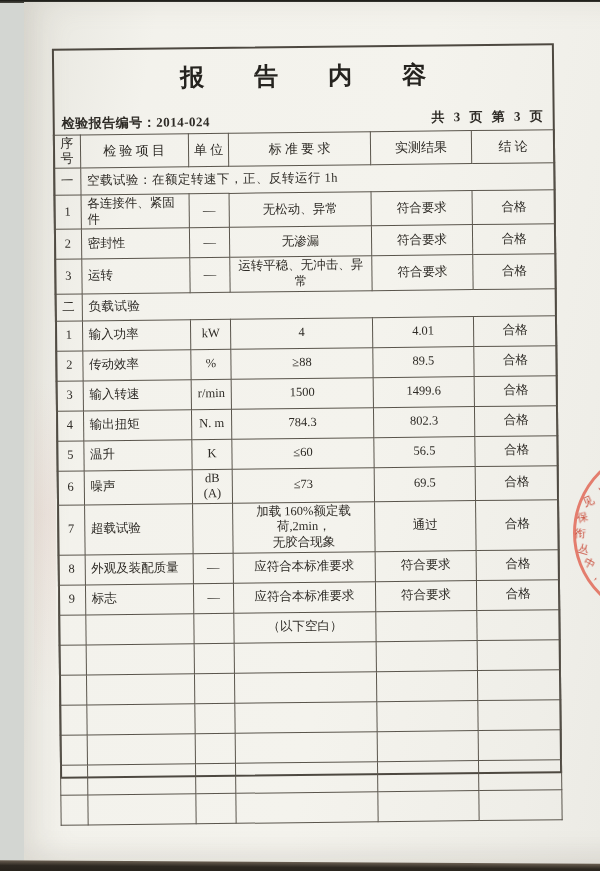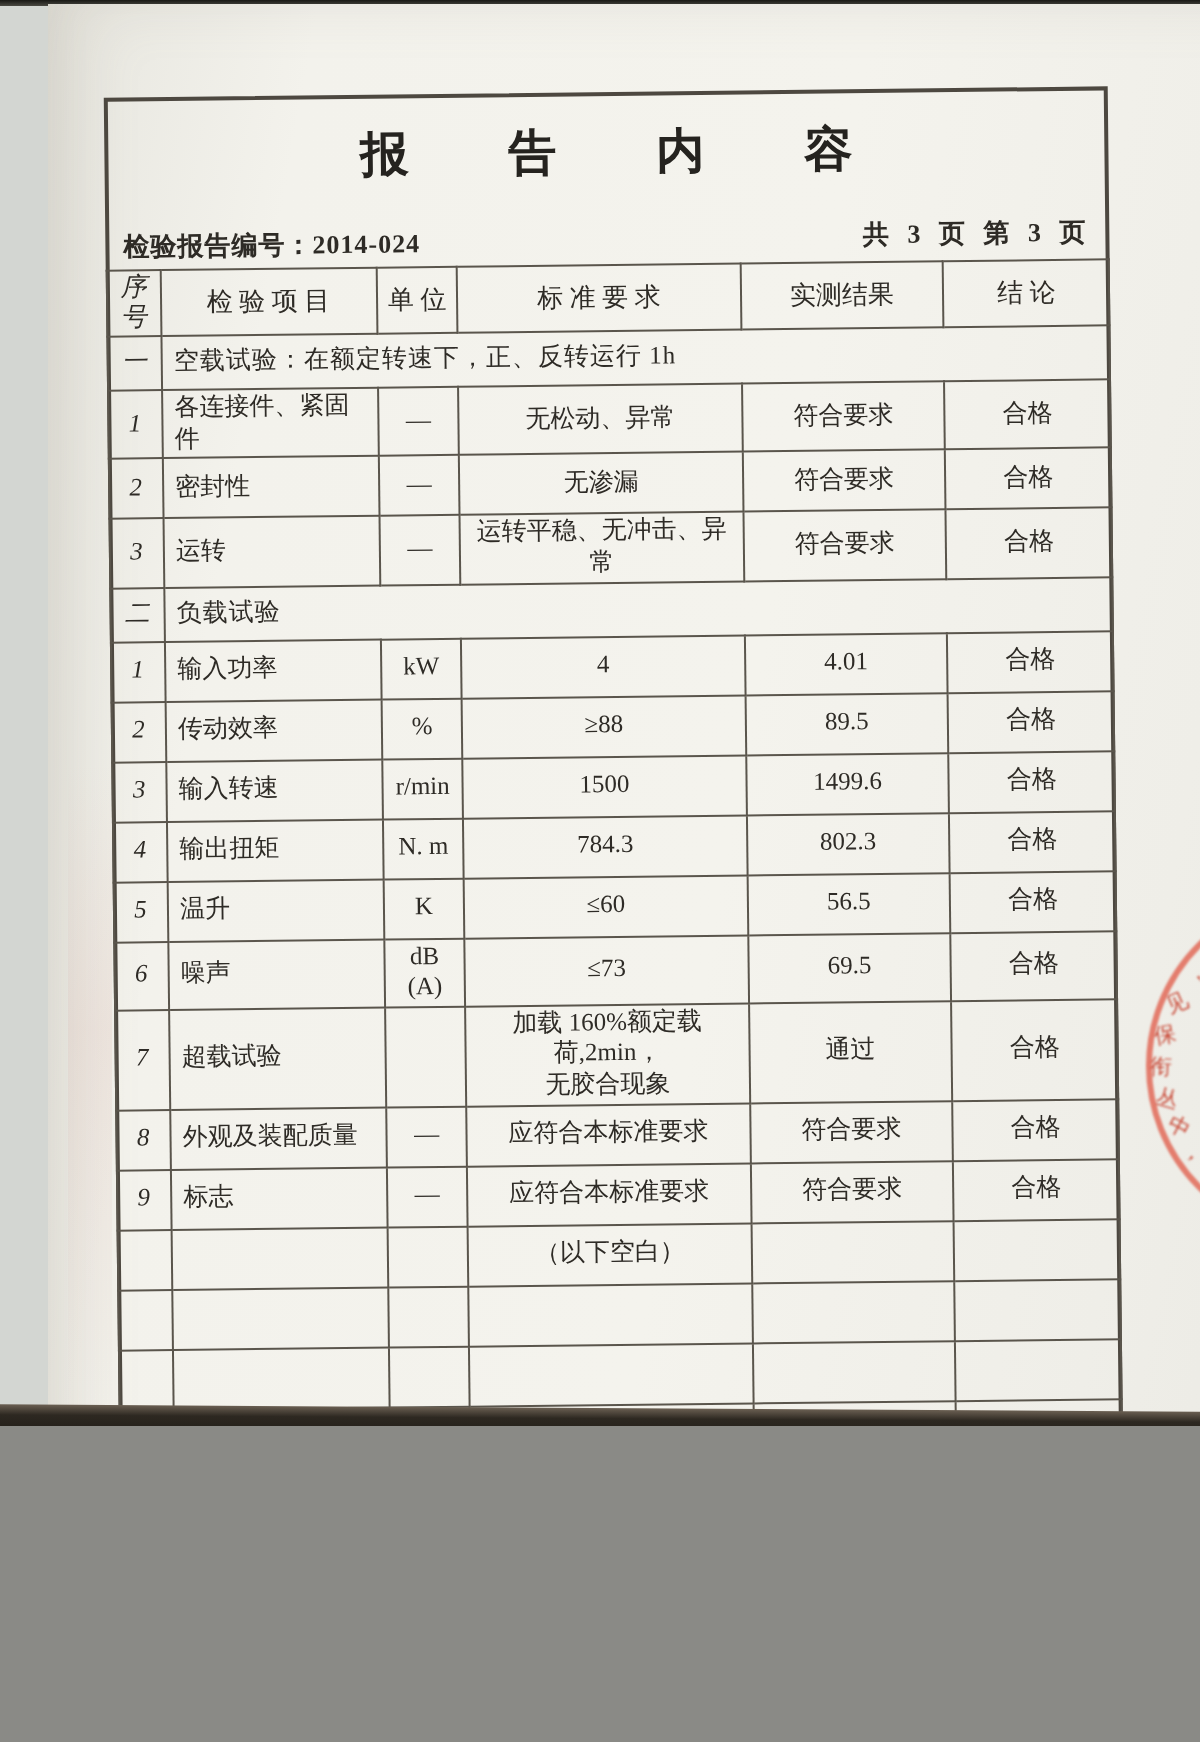--- a/index.html
+++ b/index.html
@@ -1,17 +1,17 @@
 <!DOCTYPE html>
 <html><head>
 <meta charset="utf-8">
 <style>
   html,body{margin:0;padding:0;background:#8a8a86;}
   .photo{
-    position:relative;width:600px;height:713px;overflow:hidden;
+    position:relative;width:600px;height:871px;overflow:hidden;
     background:#d3d6d2;
     font-family:"Liberation Serif","DejaVu Serif",serif;
     color:#2e2b26;
   }
   .top-edge{position:absolute;top:0;left:0;right:0;height:3px;
     background:linear-gradient(#181814,#4a4942);}
   .paper{
     position:absolute;left:24px;top:2px;width:600px;height:862px;
     background:linear-gradient(100deg,#e7e6df 0%,#f3f2ec 18%,#f4f3ed 55%,#efeee8 85%,#ebeae4 100%);
     box-shadow:inset 18px 0 30px rgba(150,140,125,.14), inset 0 -14px 22px rgba(140,130,115,.10);
@@ -48,21 +48,21 @@
     text-align:center;padding:1px 3px;overflow:hidden;color:#2e2b26;
     line-height:1.25;
   }
   .grid tr.hdr td{height:30px;font-size:13px;line-height:1.15;}
   .grid tr.sec td{height:24px;}
   .grid tr.std td{height:27px;}
   .grid tr.tall td{height:32px;}
   .cell-item{text-align:left !important;padding-left:6px !important;}
   .cell-section{text-align:left !important;padding-left:6px !important;letter-spacing:.5px;}
   .cell-standard{white-space:pre-line;}
-  .cell-no{letter-spacing:0;font-style:italic;}
+  .cell-no{letter-spacing:0;}
   
   .stamp-ring{
     position:absolute;left:573px;top:446px;width:168px;height:168px;
     border:3px solid rgba(223,82,62,.72);border-radius:50%;
     filter:blur(.4px);
   }
   .stamp-glyph{
     position:absolute;font-size:11px;color:rgba(200,70,52,.85);
     filter:blur(.4px);font-family:"Liberation Serif","DejaVu Serif",serif;
   }

